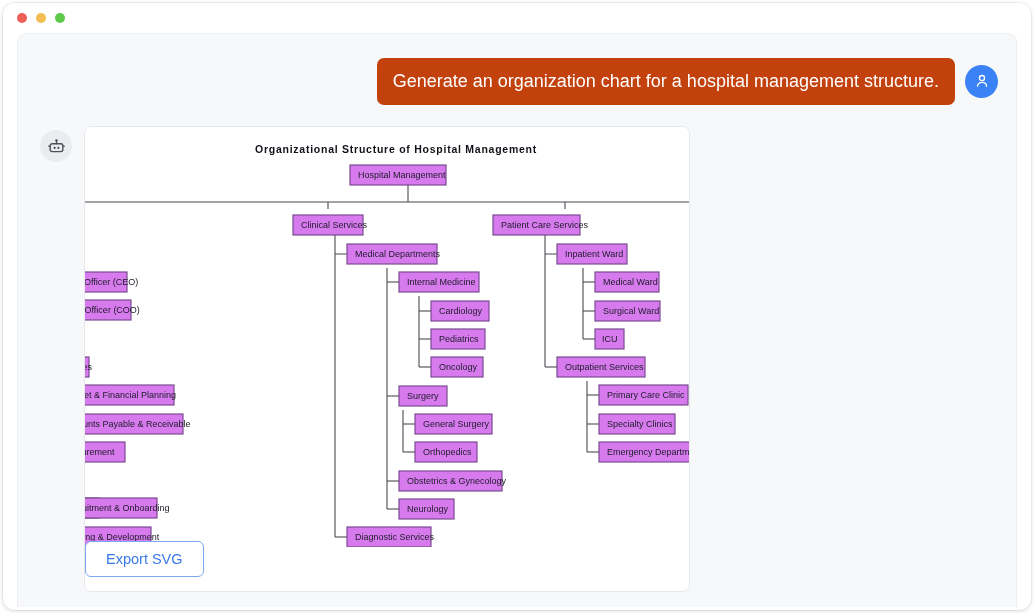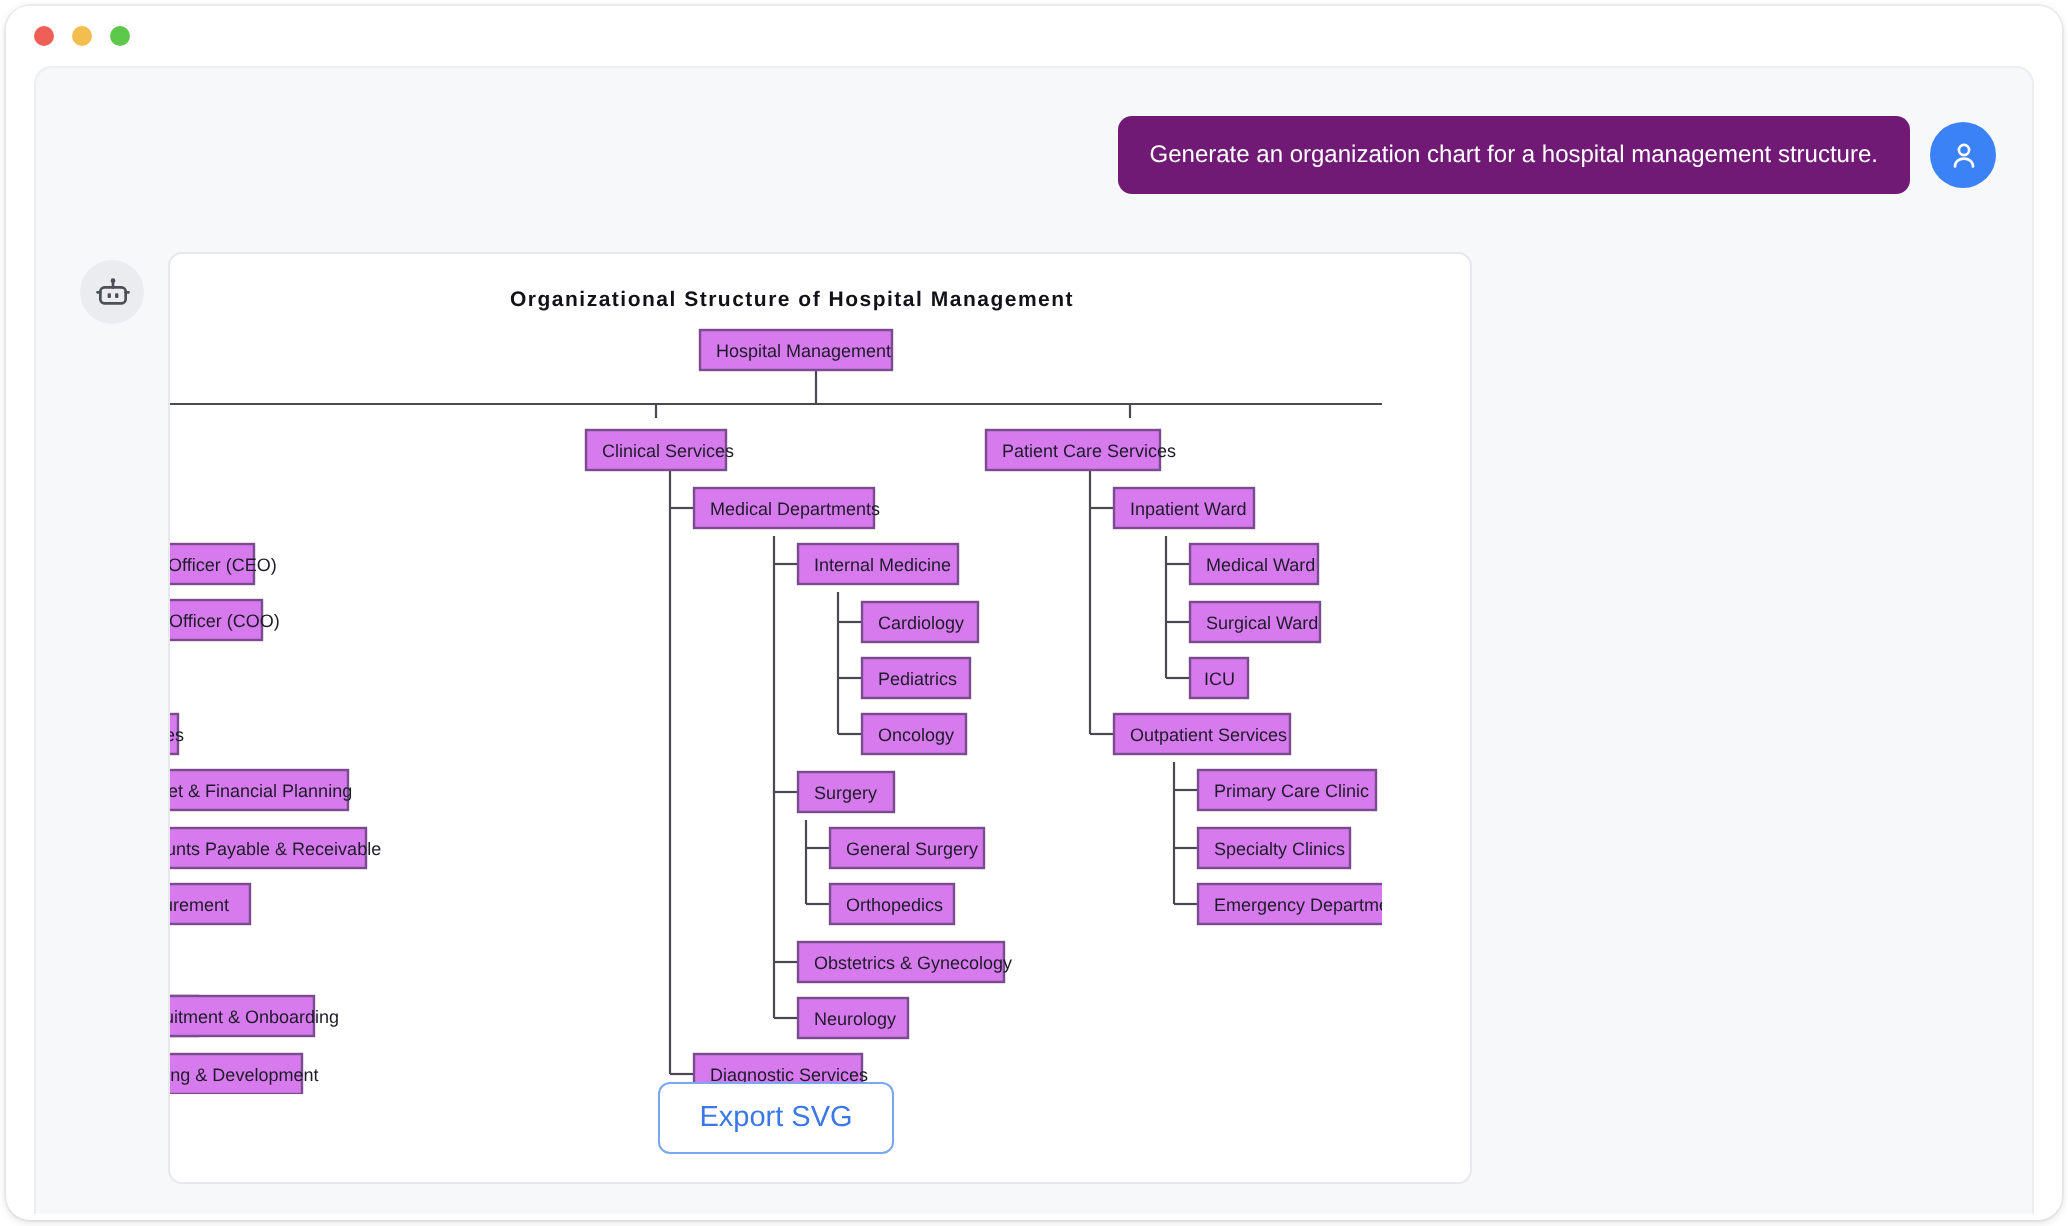--- a/index.html
+++ b/index.html
@@ -51,43 +51,43 @@
     right: 18px; top: 24px;
     display: flex; align-items: center; gap: 10px;
   }
   #user-avatar {
     width: 33px; height: 33px; border-radius: 50%;
     background: #3b82f6;
     display: flex; align-items: center; justify-content: center;
     flex: none;
   }
   #user-bubble {
-    background: #701a75;
+    background: #c2410c;
     color: #ffffff;
     border-radius: 7px;
     padding: 12px 16px;
-    font-size: 12px;
+    font-size: 18px;
     line-height: 1.25;
     white-space: nowrap;
   }
 
   
   #bot-avatar {
     position: absolute;
     left: 22px; top: 96px;
     width: 32px; height: 32px; border-radius: 50%;
     background: #ebecef;
     display: flex; align-items: center; justify-content: center;
   }
 
   
   #chart-card {
     position: absolute;
     left: 66px; top: 92px;
-    width: 652px; height: 466px;
+    width: 606px; height: 466px;
     background: #ffffff;
     border: 1px solid #e6e8ec;
     border-radius: 7px;
     overflow: hidden;
   }
 
   #chart-viewport {
     position: absolute;
     left: 0; top: 0;
     width: 606px; height: 420px;
@@ -99,21 +99,21 @@
     position: absolute;
     left: -170px; top: 0;
     width: 980px; height: 420px;
   }
 
   
   #card-actions {
     position: absolute;
     left: 0; bottom: 14px;
     width: 606px;
-    display: flex; justify-content: center; gap: 30px;
+    display: flex; justify-content: space-between; gap: 30px;
   }
   .action-btn {
     background: #ffffff;
     border: 1px solid #7ba7f0;
     color: #3b78e7;
     border-radius: 6px;
     font-family: "Liberation Sans", sans-serif;
     font-size: 14.5px;
     padding: 9px 20px;
     cursor: pointer;

